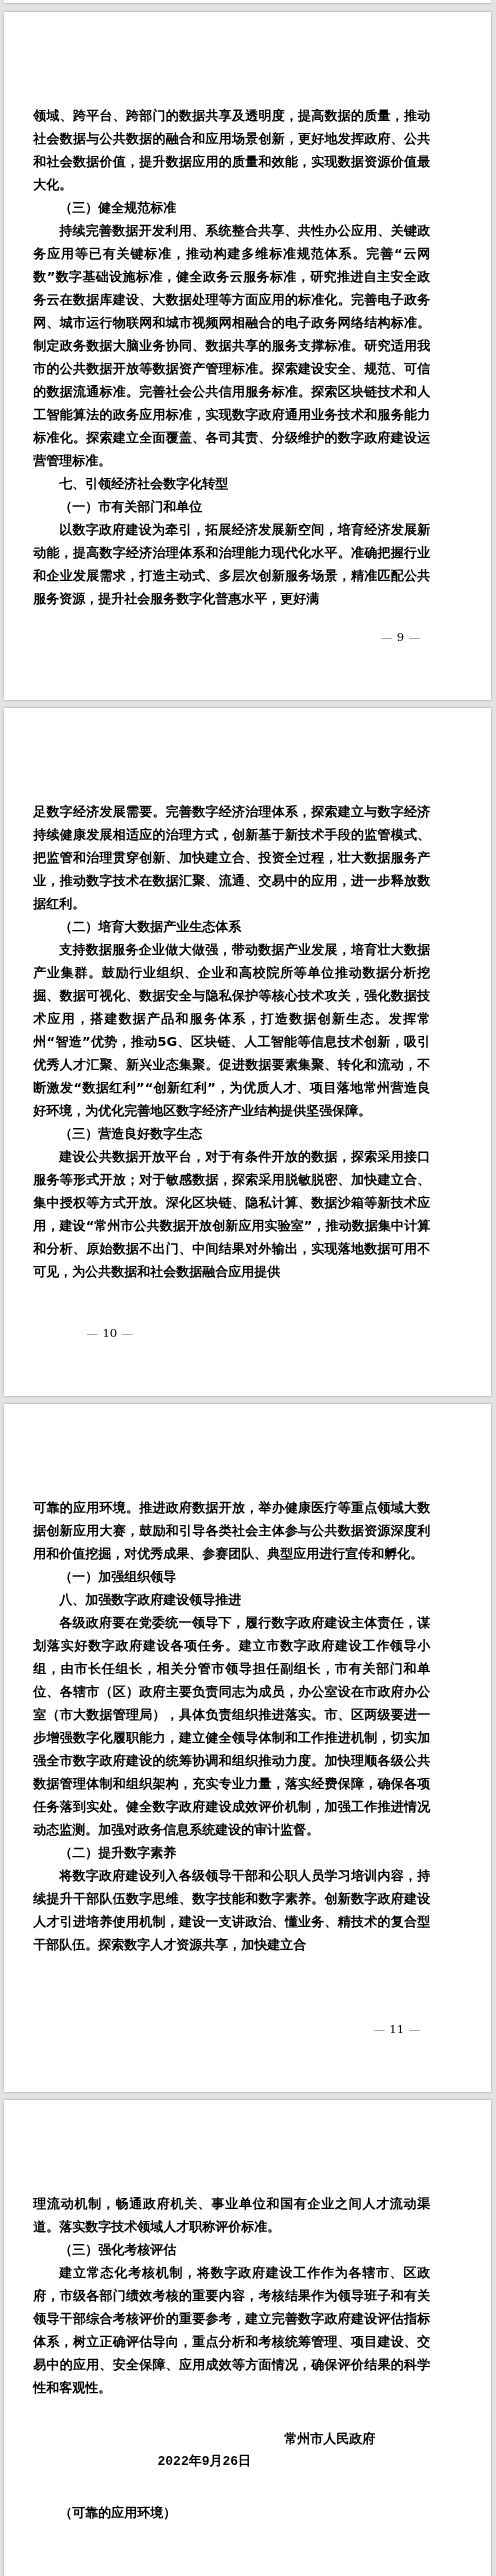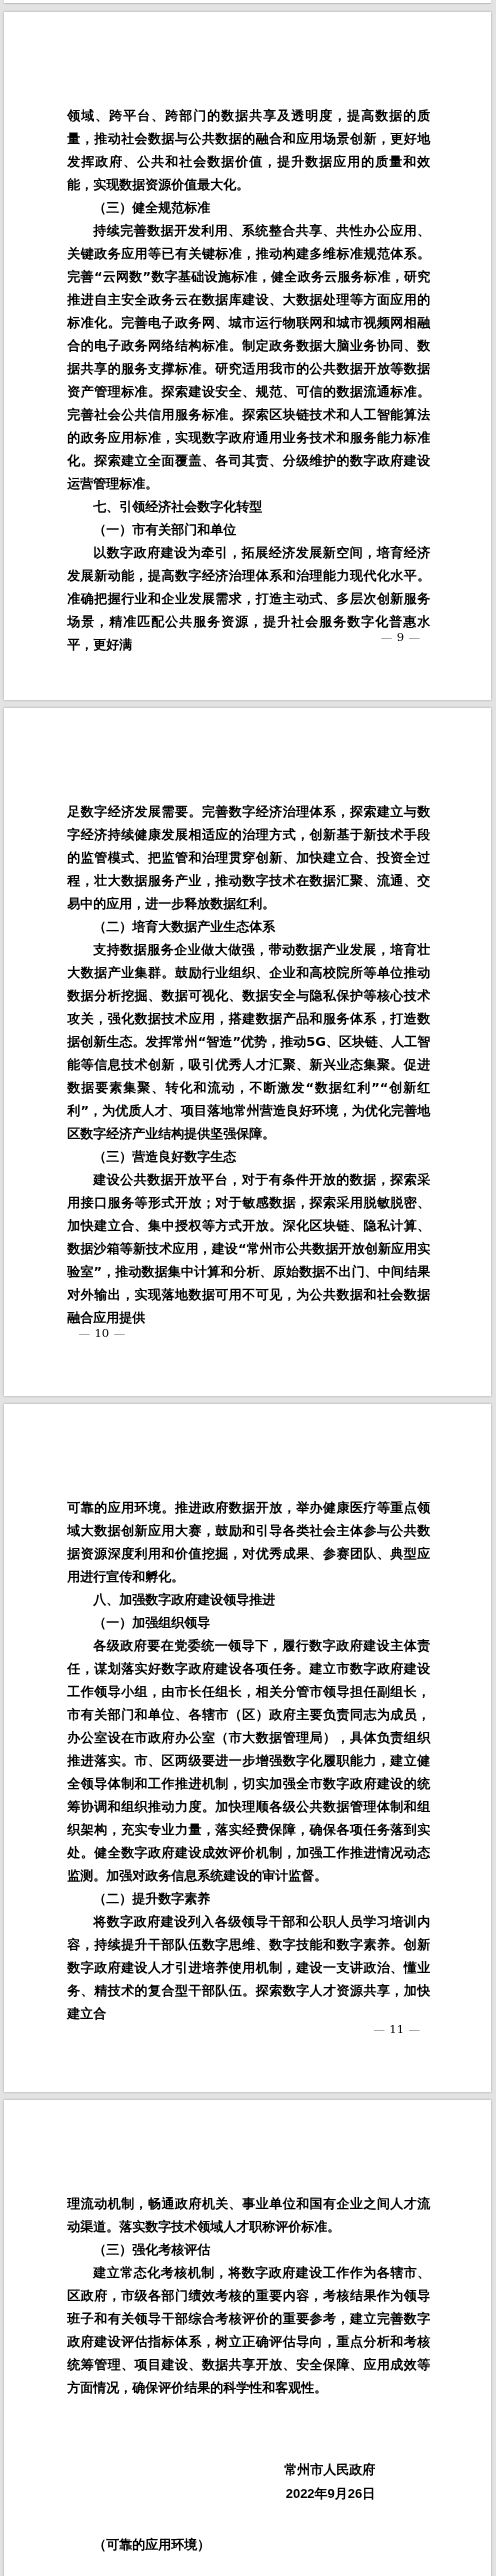--- a/index.html
+++ b/index.html
@@ -26,56 +26,57 @@
   }
   .page {
     position: relative;
     box-sizing: border-box;
     width: 487px;
     height: 688px;
     margin-left: 4.3px;
     margin-bottom: 8px;
     background: #ffffff;
     box-shadow: 0 0 2.5px rgba(0,0,0,0.28);
-    padding: 92px 61px 0 63px;
+    padding: 92px 61px 0 29px;
   }
   .blk {
     margin: 0;
     font-size: 13px;
     line-height: 23px;
     color: #000000;
     font-weight: bold;
     text-align: justify;
     text-justify: inter-ideograph;
     word-break: break-all;
   }
   .indent { text-indent: 2em; }
   .sig {
     text-align: right;
     padding-right: 55px;
   }
-  .sig-org { margin-top: 60px; font-family: Liberation Mono, monospace; }
+  .sig-org { margin-top: 28px; }
   .sig-date {
-    font-family: Liberation Sans, sans-serif;
+    font-family: Liberation Mono, monospace;
     font-weight: bold;
+    text-align: center;
   }
   .note {
     margin-top: 28px;
     text-indent: 2em;
   }
   .footer {
     position: absolute;
     bottom: 56px;
     font-size: 11.6px;
     font-weight: normal;
     color: #000000;
     font-family: "DejaVu Serif", "Liberation Serif", serif;
   }
   .footer.side-right { right: 67px; }
-  .footer.side-left { left: 70px; }
+  .footer.side-left { left: 78px; }
   .footer .dash {
     color: #8a8a8a;
     margin: 0 4.3px;
   }
   .footer .num { color: #000000; }
 </style>
 </head>
 <body>
 
 <div class="doc">
@@ -93,30 +94,30 @@
       <section class="page">
         <p class="blk">足数字经济发展需要。完善数字经济治理体系，探索建立与数字经济持续健康发展相适应的治理方式，创新基于新技术手段的监管模式、把监管和治理贯穿创新、加快建立合、投资全过程，壮大数据服务产业，推动数字技术在数据汇聚、流通、交易中的应用，进一步释放数据红利。</p>
         <p class="blk indent">（二）培育大数据产业生态体系</p>
         <p class="blk indent">支持数据服务企业做大做强，带动数据产业发展，培育壮大数据产业集群。鼓励行业组织、企业和高校院所等单位推动数据分析挖掘、数据可视化、数据安全与隐私保护等核心技术攻关，强化数据技术应用，搭建数据产品和服务体系，打造数据创新生态。发挥常州“智造”优势，推动5G、区块链、人工智能等信息技术创新，吸引优秀人才汇聚、新兴业态集聚。促进数据要素集聚、转化和流动，不断激发“数据红利”“创新红利”，为优质人才、项目落地常州营造良好环境，为优化完善地区数字经济产业结构提供坚强保障。</p>
         <p class="blk indent">（三）营造良好数字生态</p>
         <p class="blk indent">建设公共数据开放平台，对于有条件开放的数据，探索采用接口服务等形式开放；对于敏感数据，探索采用脱敏脱密、加快建立合、集中授权等方式开放。深化区块链、隐私计算、数据沙箱等新技术应用，建设“常州市公共数据开放创新应用实验室”，推动数据集中计算和分析、原始数据不出门、中间结果对外输出，实现落地数据可用不可见，为公共数据和社会数据融合应用提供</p>
         <div class="footer side-left"><span class="dash">—</span><span class="num">10</span><span class="dash">—</span></div>
       </section>
       <section class="page">
         <p class="blk">可靠的应用环境。推进政府数据开放，举办健康医疗等重点领域大数据创新应用大赛，鼓励和引导各类社会主体参与公共数据资源深度利用和价值挖掘，对优秀成果、参赛团队、典型应用进行宣传和孵化。</p>
+        <p class="blk indent">（一）加强组织领导</p>
         <p class="blk indent">八、加强数字政府建设领导推进</p>
-        <p class="blk indent">（一）加强组织领导</p>
         <p class="blk indent">各级政府要在党委统一领导下，履行数字政府建设主体责任，谋划落实好数字政府建设各项任务。建立市数字政府建设工作领导小组，由市长任组长，相关分管市领导担任副组长，市有关部门和单位、各辖市（区）政府主要负责同志为成员，办公室设在市政府办公室（市大数据管理局），具体负责组织推进落实。市、区两级要进一步增强数字化履职能力，建立健全领导体制和工作推进机制，切实加强全市数字政府建设的统筹协调和组织推动力度。加快理顺各级公共数据管理体制和组织架构，充实专业力量，落实经费保障，确保各项任务落到实处。健全数字政府建设成效评价机制，加强工作推进情况动态监测。加强对政务信息系统建设的审计监督。</p>
         <p class="blk indent">（二）提升数字素养</p>
         <p class="blk indent">将数字政府建设列入各级领导干部和公职人员学习培训内容，持续提升干部队伍数字思维、数字技能和数字素养。创新数字政府建设人才引进培养使用机制，建设一支讲政治、懂业务、精技术的复合型干部队伍。探索数字人才资源共享，加快建立合</p>
         <div class="footer side-right"><span class="dash">—</span><span class="num">11</span><span class="dash">—</span></div>
       </section>
       <section class="page">
         <p class="blk">理流动机制，畅通政府机关、事业单位和国有企业之间人才流动渠道。落实数字技术领域人才职称评价标准。</p>
         <p class="blk indent">（三）强化考核评估</p>
-        <p class="blk indent">建立常态化考核机制，将数字政府建设工作作为各辖市、区政府，市级各部门绩效考核的重要内容，考核结果作为领导班子和有关领导干部综合考核评价的重要参考，建立完善数字政府建设评估指标体系，树立正确评估导向，重点分析和考核统筹管理、项目建设、数据共享开放、安全保障、应用成效等方面情况，确保评价结果的科学性和客观性。</p>
+        <p class="blk indent">建立常态化考核机制，将数字政府建设工作作为各辖市、区政府，市级各部门绩效考核的重要内容，考核结果作为领导班子和有关领导干部综合考核评价的重要参考，建立完善数字政府建设评估指标体系，树立正确评估导向，重点分析和考核统筹管理、项目建设、交易中的应用、安全保障、应用成效等方面情况，确保评价结果的科学性和客观性。</p>
         <p class="blk sig sig-org">常州市人民政府</p>
         <p class="blk sig sig-date">2022年9月26日</p>
         <p class="blk note">（可靠的应用环境）</p>
       </section>
     </div>
 </div>
 
 
 </body></html>

